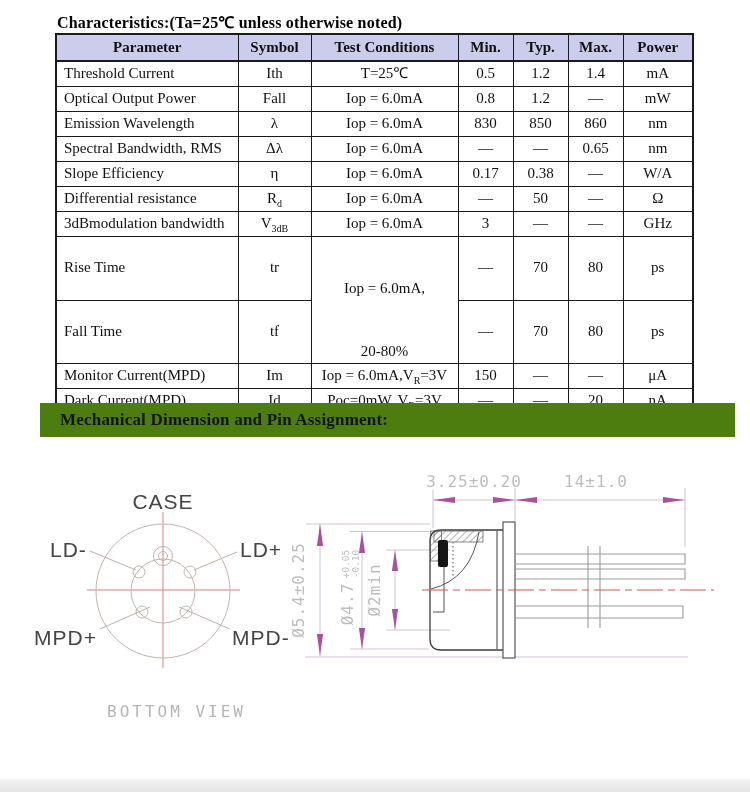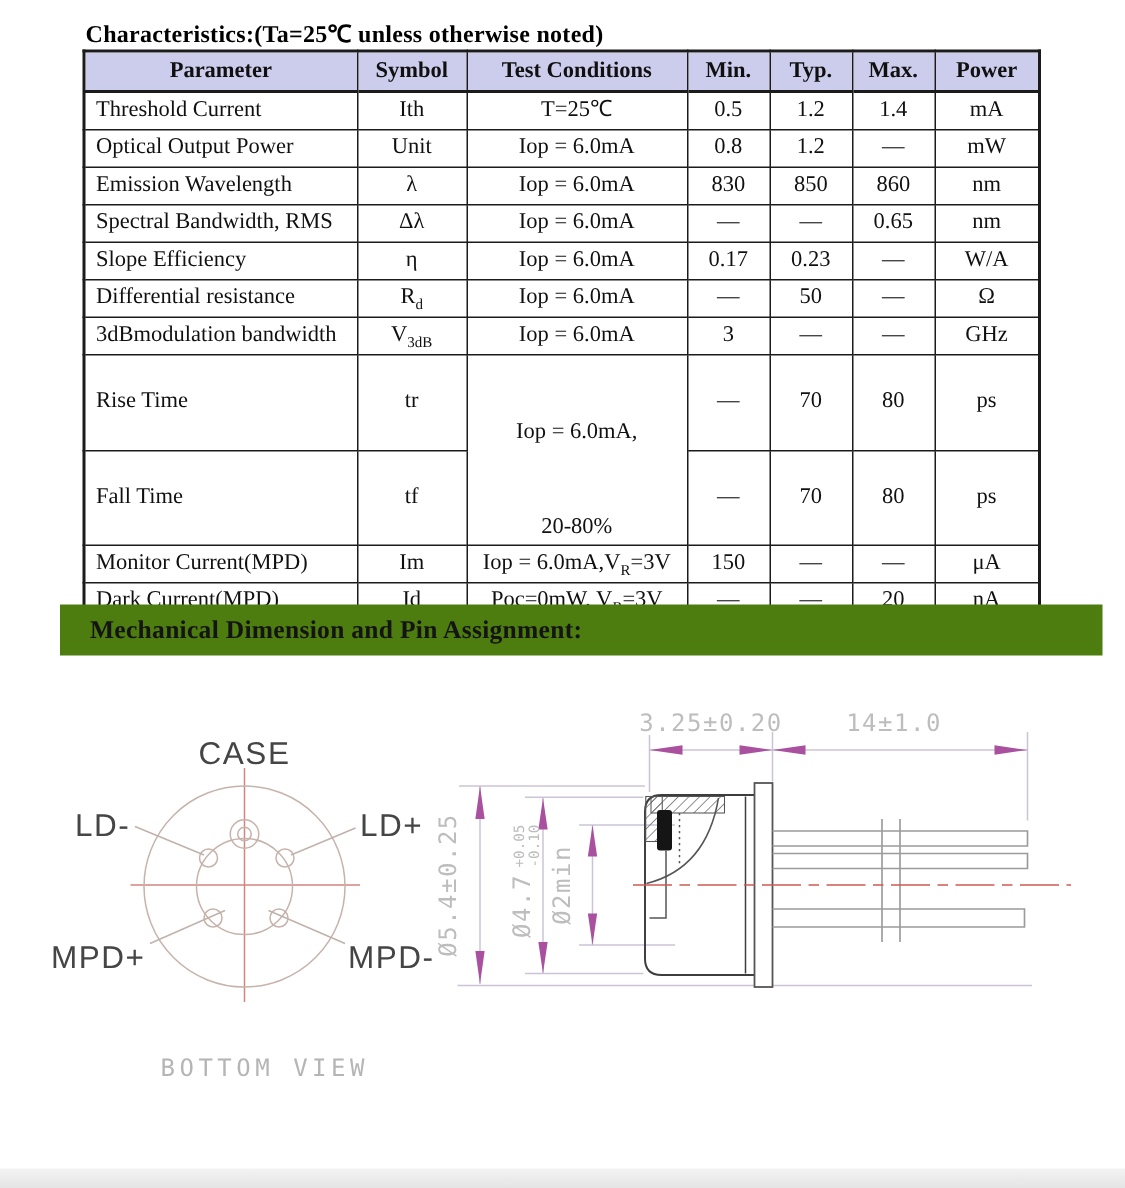--- a/index.html
+++ b/index.html
@@ -86,21 +86,21 @@
       <td class="param">Threshold Current</td>
       <td>Ith</td>
       <td>T=25℃</td>
       <td>0.5</td>
       <td>1.2</td>
       <td>1.4</td>
       <td>mA</td>
     </tr>
     <tr>
       <td class="param">Optical Output Power</td>
-      <td>Unit</td>
+      <td>Fall</td>
       <td>Iop = 6.0mA</td>
       <td>0.8</td>
       <td>1.2</td>
       <td>—</td>
       <td>mW</td>
     </tr>
     <tr>
       <td class="param">Emission Wavelength</td>
       <td>λ</td>
       <td>Iop = 6.0mA</td>
@@ -116,21 +116,21 @@
       <td>—</td>
       <td>—</td>
       <td>0.65</td>
       <td>nm</td>
     </tr>
     <tr>
       <td class="param">Slope Efficiency</td>
       <td>η</td>
       <td>Iop = 6.0mA</td>
       <td>0.17</td>
-      <td>0.23</td>
+      <td>0.38</td>
       <td>—</td>
       <td>W/A</td>
     </tr>
     <tr>
       <td class="param">Differential resistance</td>
       <td>R<sub>d</sub></td>
       <td>Iop = 6.0mA</td>
       <td>—</td>
       <td>50</td>
       <td>—</td>

